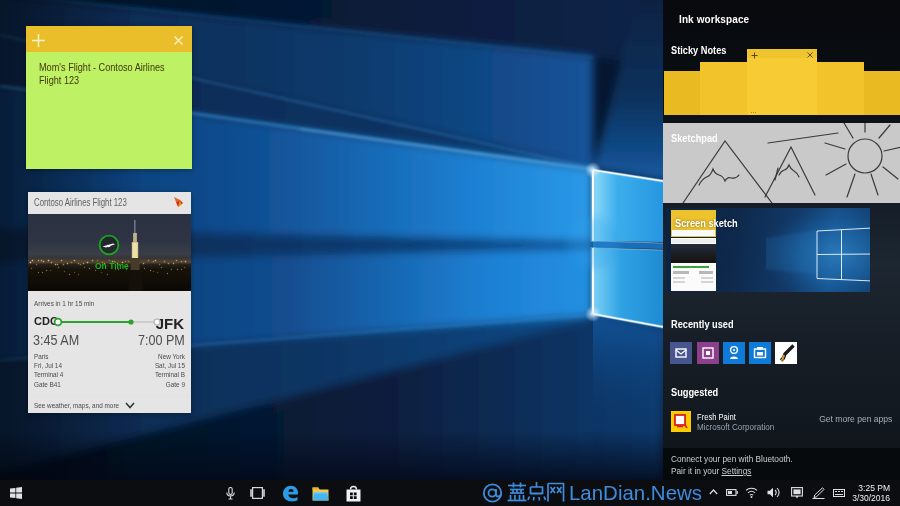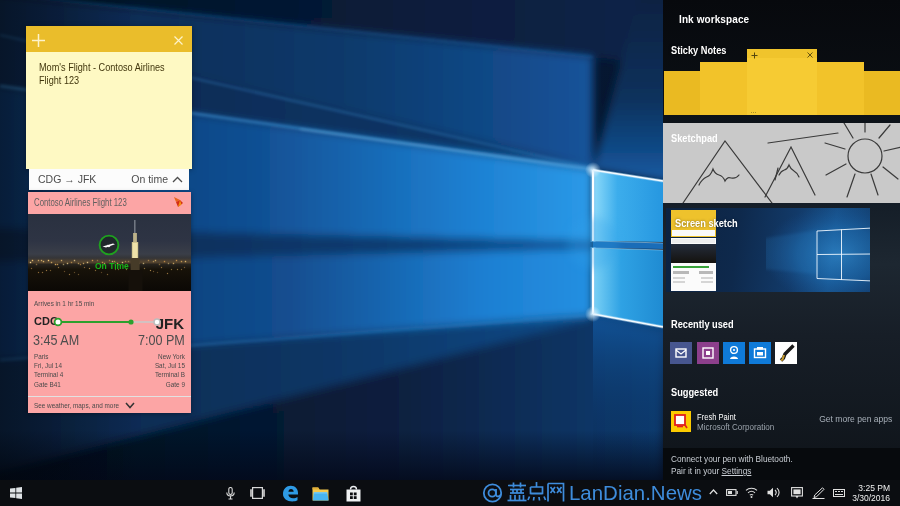--- a/index.html
+++ b/index.html
@@ -133,40 +133,33 @@
   <line x1="593" y1="314" x2="663" y2="327" stroke="#bfe4fb" stroke-width="3" opacity="0.5"></line>
   <line x1="593" y1="314" x2="663" y2="327" stroke="#f4fbff" stroke-width="1.4"></line>
   <line x1="593" y1="241" x2="663" y2="243" stroke="#b8e2fa" stroke-width="0.8" opacity="0.7"></line>
   <line x1="593" y1="248" x2="663" y2="250" stroke="#b8e2fa" stroke-width="0.8" opacity="0.7"></line>
   <circle cx="593" cy="170" r="8" fill="url(#gcorner)"></circle>
   <circle cx="593" cy="314" r="8" fill="url(#gcorner)"></circle>
   <circle cx="593" cy="243" r="26" fill="#2f9fe8" opacity="0.28" filter="url(#b4)"></circle>
   <rect x="0" y="0" width="140" height="480" fill="url(#gvig)"></rect>
 </svg>
 
-<div class="abs" style="left:26px;top:26px;width:166px;height:143px;background:#fef9c3;box-shadow:0 1px 5px rgba(0,0,0,0.35);">
+<div class="abs" style="left:26px;top:26px;width:166px;height:143px;background:#bef264;box-shadow:0 1px 5px rgba(0,0,0,0.35);">
   <div class="abs" style="left:0;top:0;width:166px;height:26px;background:#eabd2b;"></div>
   <svg class="abs" style="left:6px;top:8px" width="13" height="13" viewBox="0 0 13 13">
     <path d="M6.5 0 V13 M0 6.5 H13" stroke="#fdf3ca" stroke-width="1.5"></path>
   </svg>
   <svg class="abs" style="left:148px;top:10px" width="9" height="9" viewBox="0 0 9 9">
     <path d="M0.5 0.5 L8.5 8.5 M8.5 0.5 L0.5 8.5" stroke="#fdf3ca" stroke-width="1.2"></path>
   </svg>
   <div class="abs" style="left:13px;top:35px;width:172px;font-size:10.5px;line-height:12.5px;color:#42370e;transform:scaleX(0.87);transform-origin:0 0;">Mom's Flight - Contoso Airlines Flight 123</div>
 
-  <div class="abs" style="left:3px;top:143px;width:160px;height:21px;background:#fcfcfc;color:#4d4d4d;font-size:10.5px;">
-    <span class="abs" style="left:9px;top:4px;">CDG → JFK</span>
-    <span class="abs" style="right:21px;top:4px;">On time</span>
-    <svg class="abs" style="right:6px;top:7px" width="11" height="7" viewBox="0 0 11 7">
-        <path d="M1 6 L5.5 1.5 L10 6" stroke="#4d4d4d" stroke-width="1.3" fill="none"></path>
-      </svg>
-  </div>
 </div>
 
-<div class="abs" style="left:28px;top:192px;width:163px;height:221px;background:#fca5a5;box-shadow:0 1px 5px rgba(0,0,0,0.35);">
+<div class="abs" style="left:28px;top:192px;width:163px;height:221px;background:#e5e5e5;box-shadow:0 1px 5px rgba(0,0,0,0.35);">
 
   <div class="abs" style="left:6px;top:5px;font-size:10px;color:#5f5f5f;transform:scaleX(0.78);transform-origin:0 0;white-space:nowrap;">Contoso Airlines Flight 123</div>
   <svg class="abs" style="left:145px;top:4px" width="11" height="12" viewBox="0 0 11 12">
     <path d="M1 1 L7 4 L3 6 Z" fill="#e8641e"></path>
     <path d="M7 4 L10 7 L5 11 L3 6 Z" fill="#d42e12"></path>
     <path d="M5 11 L7 4 L8.5 8.5 Z" fill="#f29111"></path>
   </svg>
 
   <div class="abs" style="left:0;top:22px;width:163px;height:77px;background:linear-gradient(#2a3140 0%,#2e3444 35%,#3a3e48 52%,#32302e 60%,#171209 72%,#0b0805 100%);overflow:hidden;">
 

